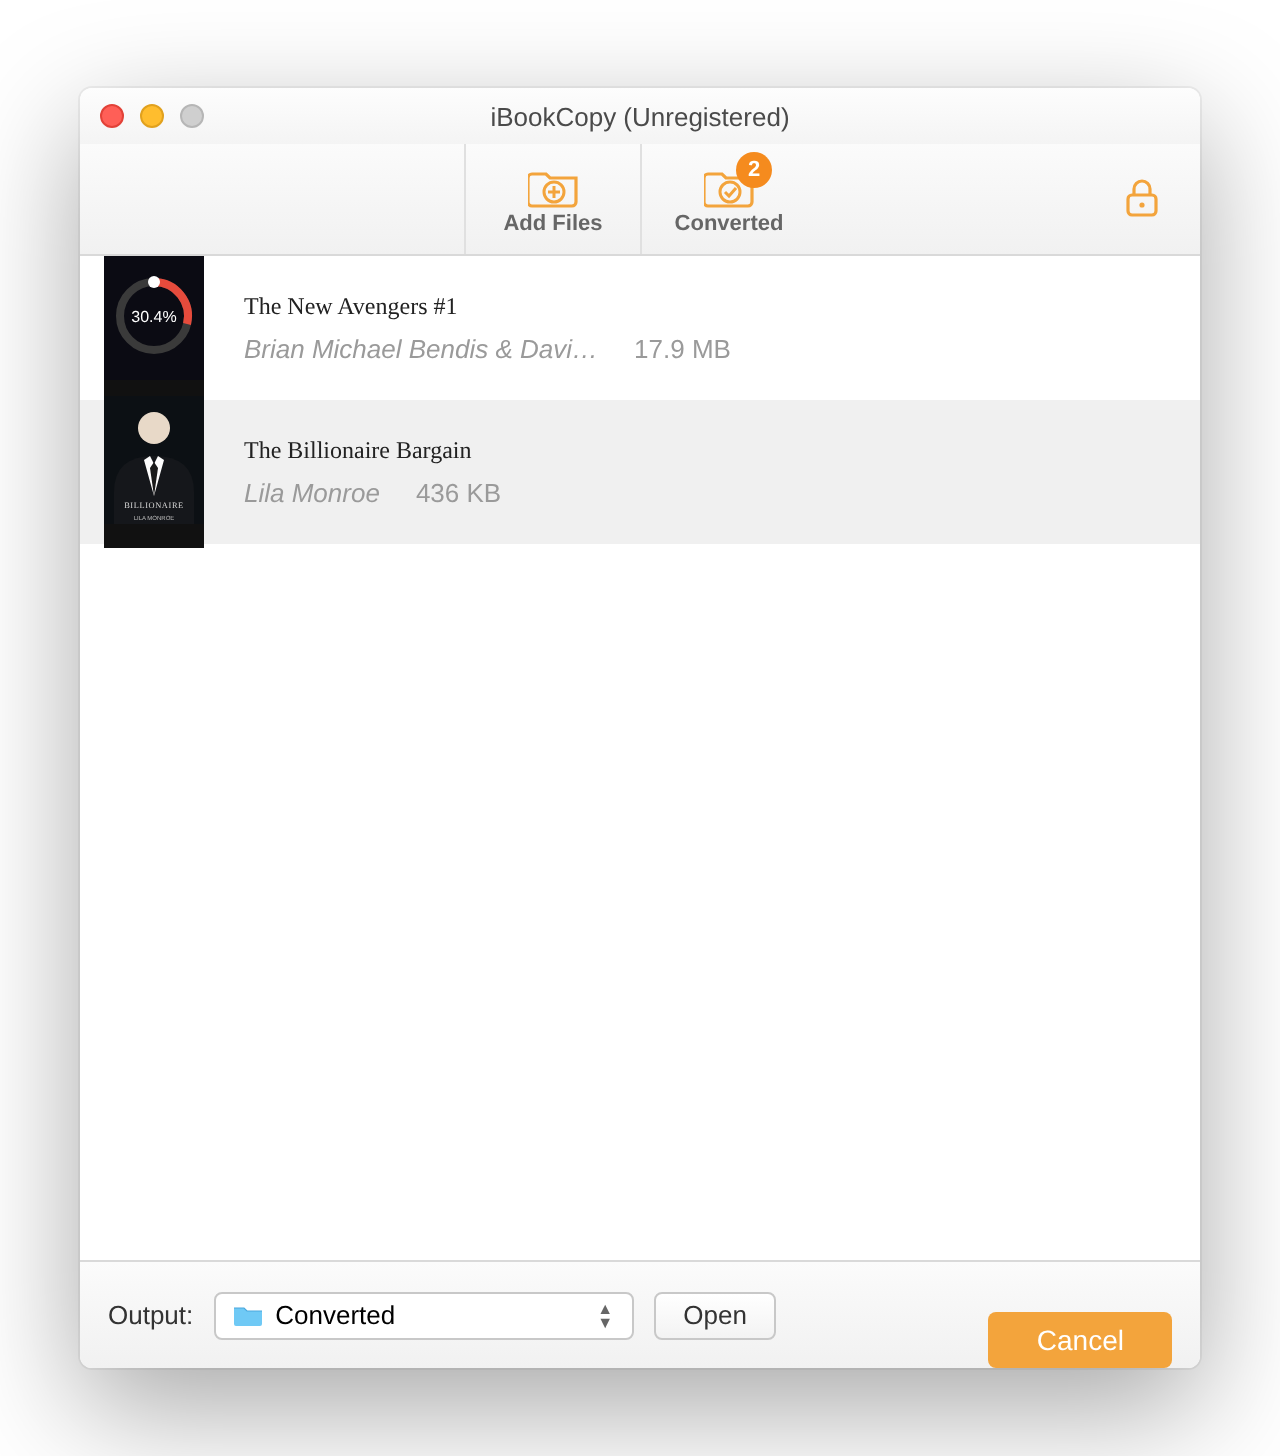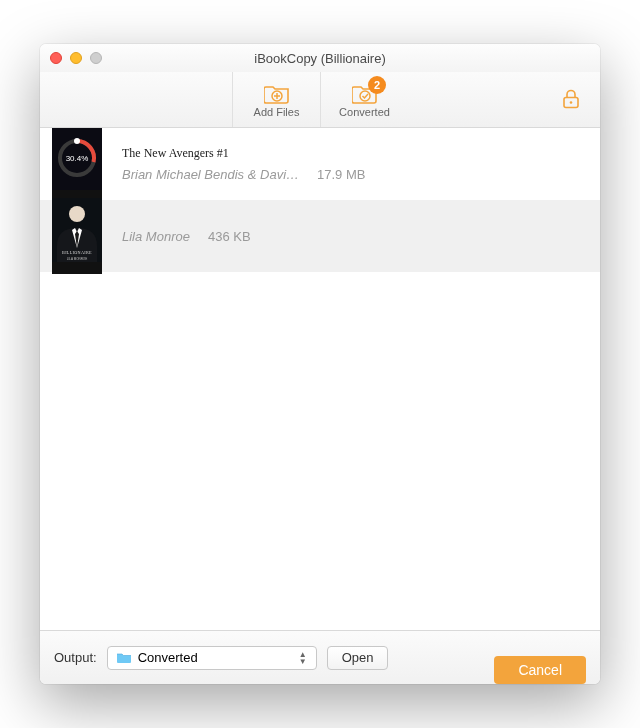--- a/index.html
+++ b/index.html
@@ -63,21 +63,21 @@
     display: flex;
     flex-direction: column;
     align-items: center;
     justify-content: center;
     width: 88px;
     gap: 2px;
     cursor: pointer;
     position: relative;
   }
   .tool-btn.sep { border-left: 1px solid #e0e0e0; }
-  .tool-btn .lbl { font-size: 11px; color: #666; }
+  .tool-btn .lbl { font-size: 11px; color: #666; font-weight: bold; }
   .tool-btn svg { width: 26px; height: 22px; }
   .badge {
     position: absolute;
     top: 4px; right: 22px;
     background: #f58b1e;
     color: #fff;
     font-size: 11px;
     font-weight: 600;
     min-width: 18px; height: 18px;
     border-radius: 9px;
@@ -173,21 +173,21 @@
 <body>
 
 <div class="window">
 
   <div class="titlebar">
     <div class="traffic">
       <span class="tl-close"></span>
       <span class="tl-min"></span>
       <span class="tl-max"></span>
     </div>
-    <div>iBookCopy (Billionaire)</div>
+    <div>iBookCopy (Unregistered)</div>
   </div>
 
   <div class="toolbar">
     <div class="tool-center">
       <div class="tool-btn sep">
         <svg viewBox="0 0 26 22">
           <path d="M2 5 h7 l2 2 h13 v12 a2 2 0 0 1 -2 2 h-20 a2 2 0 0 1 -2 -2 v-12 a2 2 0 0 1 2 -2 z" fill="none" stroke="#f3a43c" stroke-width="1.6"></path>
           <circle cx="13" cy="14" r="5" fill="none" stroke="#f3a43c" stroke-width="1.5"></circle>
           <path d="M13 11 v6 M10 14 h6" stroke="#f3a43c" stroke-width="1.5"></path>
         </svg>
@@ -239,20 +239,21 @@
           <rect width="50" height="64" fill="#0c1014"></rect>
           <circle cx="25" cy="16" r="8" fill="#e8d9c8"></circle>
           <path d="M5 64 V48 Q5 30 25 30 Q45 30 45 48 V64 Z" fill="#15171b"></path>
           <path d="M20 32 L25 50 L30 32 L27 30 L25 34 L23 30 Z" fill="#fdfdfd"></path>
           <path d="M23 36 L25 33 L27 36 L25 50 Z" fill="#1a1a1a"></path>
           <text x="25" y="56" fill="#d7d7d7" font-size="4.2" text-anchor="middle" font-family="Georgia" letter-spacing="0.3">BILLIONAIRE</text>
           <text x="25" y="62" fill="#bdbdbd" font-size="3" text-anchor="middle" font-family="Arial">LILA MONROE</text>
         </svg>
       </div>
       <div class="info">
+        <div class="title">The Billionaire Bargain</div>
         <div class="meta">
           <div class="author">Lila Monroe</div>
           <div class="size">436 KB</div>
         </div>
       </div>
     </div>
 
   </div>
 
   <div class="bottombar">

